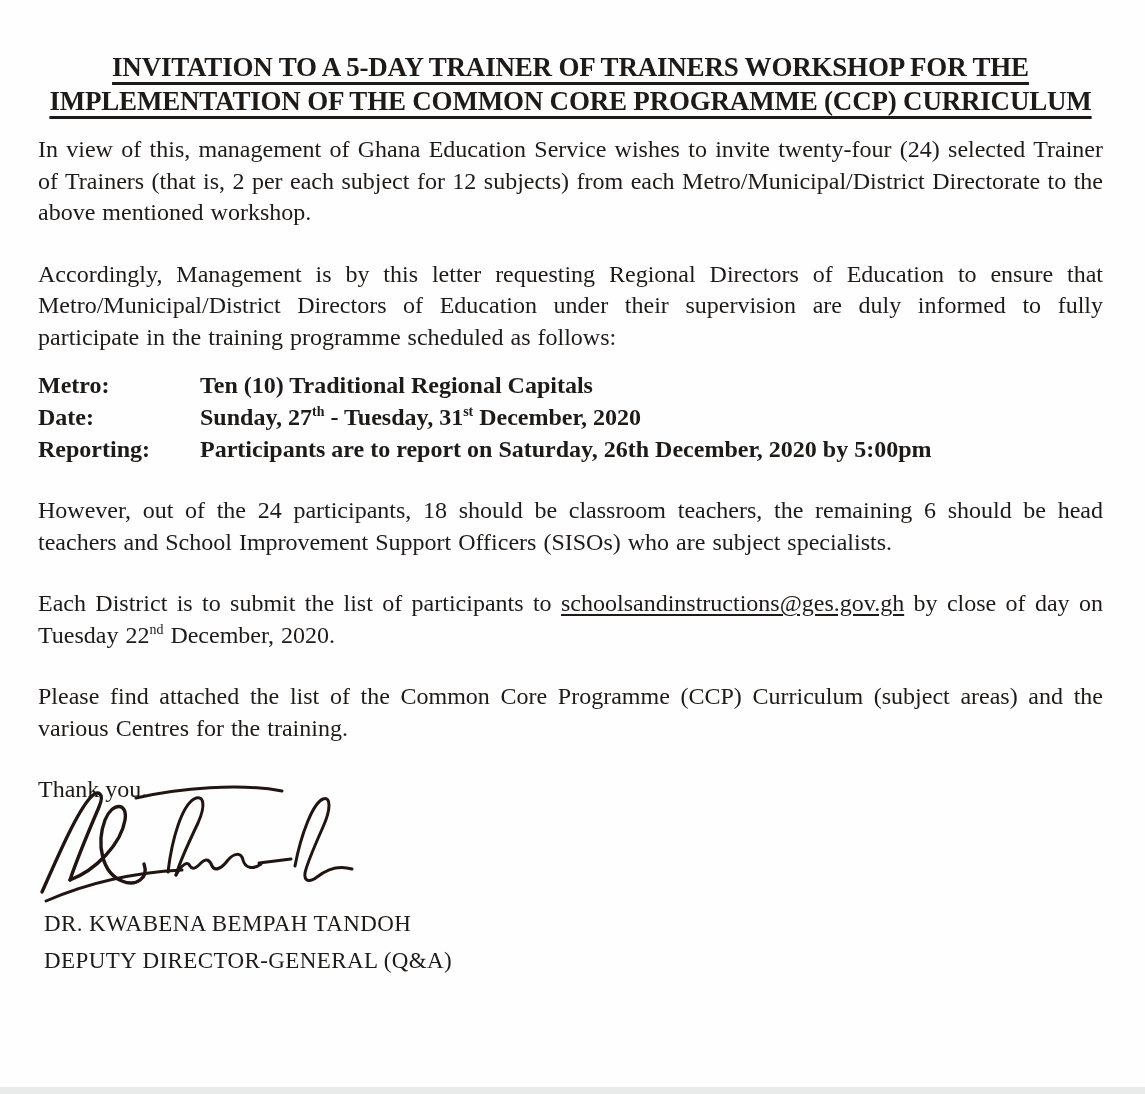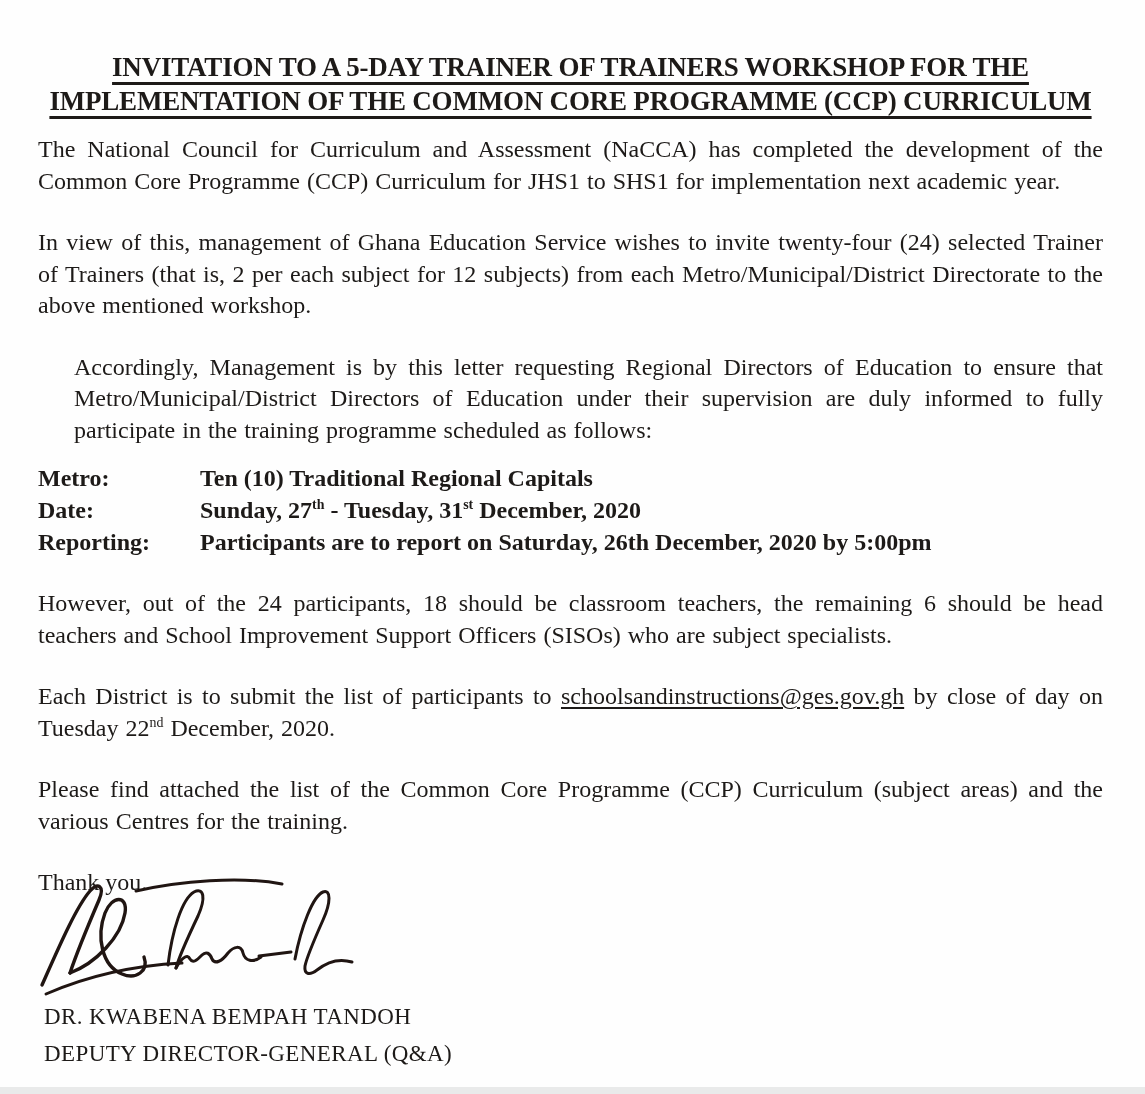--- a/index.html
+++ b/index.html
@@ -36,21 +36,20 @@
   }
   .para {
     font-size: 24px;
     line-height: 31.5px;
     text-align: justify;
     margin: 0 0 30px 0;
     word-spacing: 1px;
   }
   .para.tight {
     margin-bottom: 16px;
-    margin-left: 36px;
   }
   .schedule {
     display: grid;
     grid-template-columns: 162px 1fr;
     font-weight: bold;
     font-size: 24px;
     line-height: 32px;
     margin: 0 0 30px 0;
   }
   sup.ord {
@@ -101,21 +100,20 @@
 </head>
 <body>
 
 <div class="page">
 
   <h1 class="doc-title">
     <span class="tline"><span>INVITATION TO A 5-DAY TRAINER OF TRAINERS WORKSHOP FOR THE</span></span>
     <span class="tline"><span>IMPLEMENTATION OF THE COMMON CORE PROGRAMME (CCP) CURRICULUM</span></span>
   </h1>
 
-  <p class="para">The National Council for Curriculum and Assessment (NaCCA) has completed the development of the Common Core Programme (CCP) Curriculum for JHS1 to SHS1 for implementation next academic year.</p>
 
   <p class="para">In view of this, management of Ghana Education Service wishes to invite twenty-four (24) selected Trainer of Trainers (that is, 2 per each subject for 12 subjects) from each Metro/Municipal/District Directorate to the above mentioned workshop.</p>
 
   <p class="para tight">Accordingly, Management is by this letter requesting Regional Directors of Education to ensure that Metro/Municipal/District Directors of Education under their supervision are duly informed to fully participate in the training programme scheduled as follows:</p>
 
   <div class="schedule">
     <span>Metro:</span>
     <span>Ten (10) Traditional Regional Capitals</span>
 
     <span>Date:</span>

